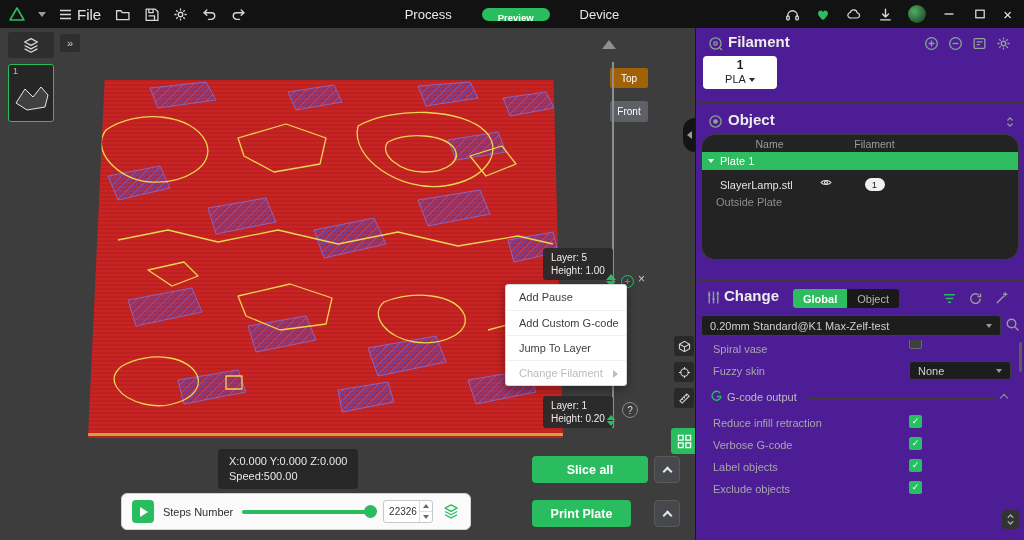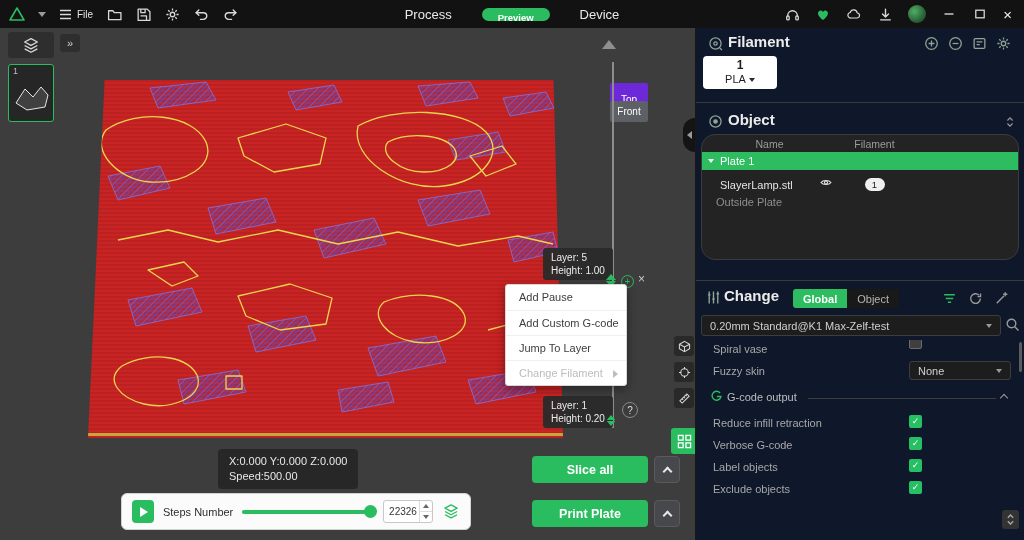--- a/index.html
+++ b/index.html
@@ -6,21 +6,21 @@
   html,body{width:1024px;height:540px;overflow:hidden;background:#3d3d3d;
     font-family:"Liberation Sans",sans-serif;}
   .screen{position:relative;width:1024px;height:540px;background:#3d3d3d}
   .abs{position:absolute}
 
   
   .titlebar{position:absolute;top:0;left:0;right:0;height:28px;background:#121212;
     display:flex;align-items:center;color:#e5e5e5;z-index:40}
   .tb-left{display:flex;align-items:center;gap:13px;padding-left:9px}
   .tb-icon{width:16px;height:16px;display:inline-flex;align-items:center;justify-content:center;cursor:pointer}
-  .menu-file{display:flex;align-items:center;gap:5px;font-size:10px;cursor:pointer}
+  .menu-file{display:flex;align-items:center;gap:5px;font-size:15px;cursor:pointer}
   .tb-tabs{position:absolute;left:0;right:0;top:0;height:28px;display:flex;align-items:center;
     justify-content:center;gap:30px;font-size:13px}
   .tab{color:#e9e9e9;cursor:pointer}
   .tab.pill{background:#2abd5f;color:#fff;border-radius:12px;padding:3px 16px;font-weight:700}
   .tb-right{margin-left:auto;display:flex;align-items:center;gap:15px;padding-right:12px;z-index:2}
   .avatar{width:18px;height:18px;border-radius:50%;cursor:pointer;
     background:radial-gradient(circle at 35% 35%,#4fae63,#14331d)}
   .win-close{font-size:15px;color:#eee;cursor:pointer;line-height:15px}
 
   .caret{width:0;height:0;border-left:4px solid transparent;border-right:4px solid transparent;
@@ -97,21 +97,21 @@
   .t6d{width:0;height:0;border-left:3px solid transparent;border-right:3px solid transparent;border-top:4px solid #666}
 
   .green-btn{background:#2abd5f;color:#fff;border:none;border-radius:4px;font-size:12.5px;font-weight:600;
     display:flex;align-items:center;justify-content:center;cursor:pointer;font-family:inherit}
   .chev-btn{background:#47484b;border:1px solid #5a5a5a;border-radius:4px;display:flex;
     align-items:center;justify-content:center;cursor:pointer}
   .chev-up{width:7px;height:7px;border-right:2px solid #e8e8e8;border-bottom:2px solid #e8e8e8;
     transform:rotate(-135deg);margin-top:4px}
 
   
-  .panel{position:absolute;left:695px;top:28px;width:329px;height:512px;background:#0f172a;
+  .panel{position:absolute;left:695px;top:28px;width:329px;height:512px;background:#4c1d95;
     border-left:1px solid #181818;color:#e8e8e8}
   .sec-title{font-size:15px;font-weight:700;color:#ececec}
   .divider{position:absolute;left:0;width:329px;height:1px;background:#3a3a3a}
   .fil-card{background:#fff;border-radius:4px;text-align:center;cursor:pointer;color:#1d1d1d}
   .fil-card .n{font-size:12px;font-weight:700;line-height:15px;padding-top:2px}
   .fil-card .m{font-size:11px;line-height:13px;display:flex;align-items:center;justify-content:center;gap:3px}
 
   .obj-table{background:#232323;border:1px solid #3b3b3b;border-radius:14px;overflow:hidden;font-size:11px}
   .obj-head{display:flex;height:17px;align-items:center;color:#9b9b9b;font-size:10.5px}
   .col-name{width:135px;text-align:center}
@@ -300,21 +300,21 @@
           <path d="M296 222C326 210 366 214 376 234 384 252 356 266 326 262 300 258 280 236 296 222Z"></path>
           <path d="M138 296h16v13h-16z"></path>
           <path d="M382 76 414 66 428 84 398 96Z"></path>
           <path d="M440 230 468 222M400 250 430 242M60 190 96 182 110 196 84 206Z"></path>
         </g>
         <rect y="353" width="475" height="3" fill="#caa53c"></rect>
       </svg>
     </div>
 
     <div class="tri-up abs" style="left:602px;top:12px"></div>
-    <div class="viewcube-btn abs" style="left:610px;top:55px;width:38px;height:32px;background:#6d28d9">Top</div>
+    <div class="viewcube-btn abs" style="left:610px;top:40px;width:38px;height:20px;background:#a16207">Top</div>
     <div class="viewcube-btn abs" style="left:610px;top:73px;width:38px;height:21px;background:#5d6064">Front</div>
 
     <div class="slider-track abs" style="left:612px;top:34px;height:366px"></div>
     <div class="tooltip abs" style="left:543px;top:220px">
       <div>Layer: 5</div>
       <div>Height: 1.00</div>
     </div>
     <div class="layer-handle abs" style="left:606px;top:246px">
       <span class="t-up"></span>
         <span class="t-dn"></span>
@@ -402,21 +402,21 @@
       <svg width="19" height="17" viewBox="0 0 18 16" fill="none" stroke="#2abd5f" stroke-width="1.3" stroke-linejoin="round">
           <path d="M9 1.5 15 4.7 9 7.9 3 4.7z"></path>
           <path d="M3 8l6 3.2L15 8M3 11.2l6 3.2 6-3.2"></path>
         </svg>
     </div>
 
     <button class="green-btn abs" style="left:532px;top:428px;width:116px;height:27px">Slice all</button>
     <div class="chev-btn abs" style="left:654px;top:428px;width:26px;height:27px">
         <span class="chev-up"></span>
       </div>
-    <button class="green-btn abs" style="left:532px;top:472px;width:116px;height:27px">Print Plate</button>
+    <button class="green-btn abs" style="left:532px;top:472px;width:99px;height:27px">Print Plate</button>
     <div class="chev-btn abs" style="left:654px;top:472px;width:26px;height:27px">
         <span class="chev-up"></span>
       </div>
   </div>
 
   <aside class="panel">
 
     <svg class="abs" style="left:12px;top:8px" width="15" height="15" viewBox="0 0 14 14" fill="none" stroke="#8fa396" stroke-width="1.2">
         <circle cx="7" cy="7" r="5.2"></circle>
         <circle cx="7" cy="7" r="1.6"></circle>

